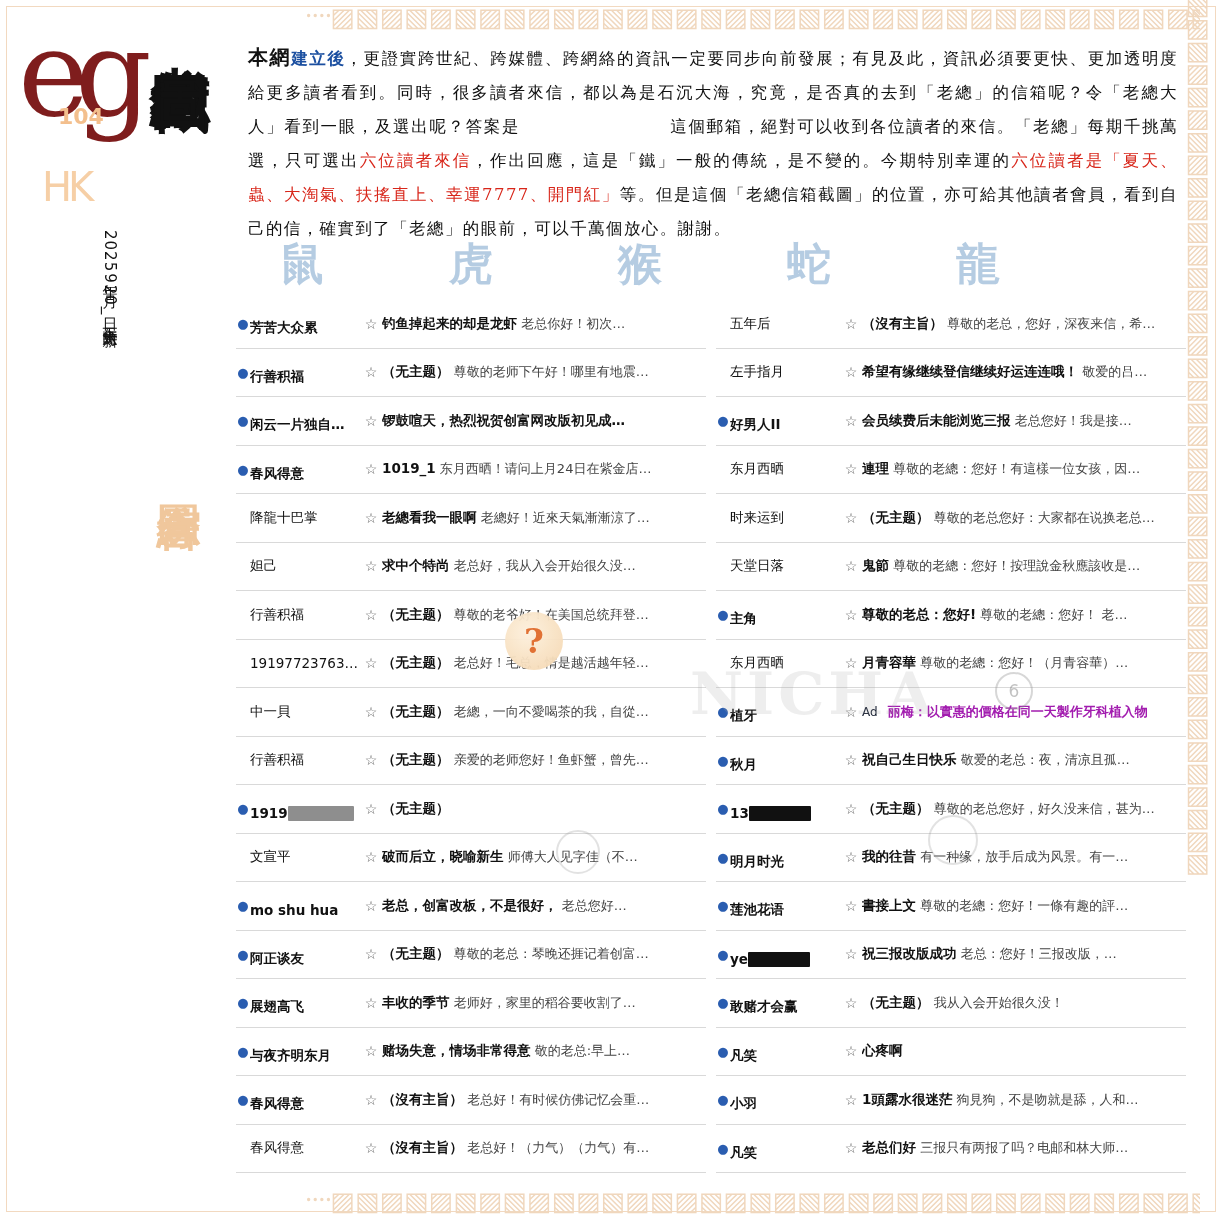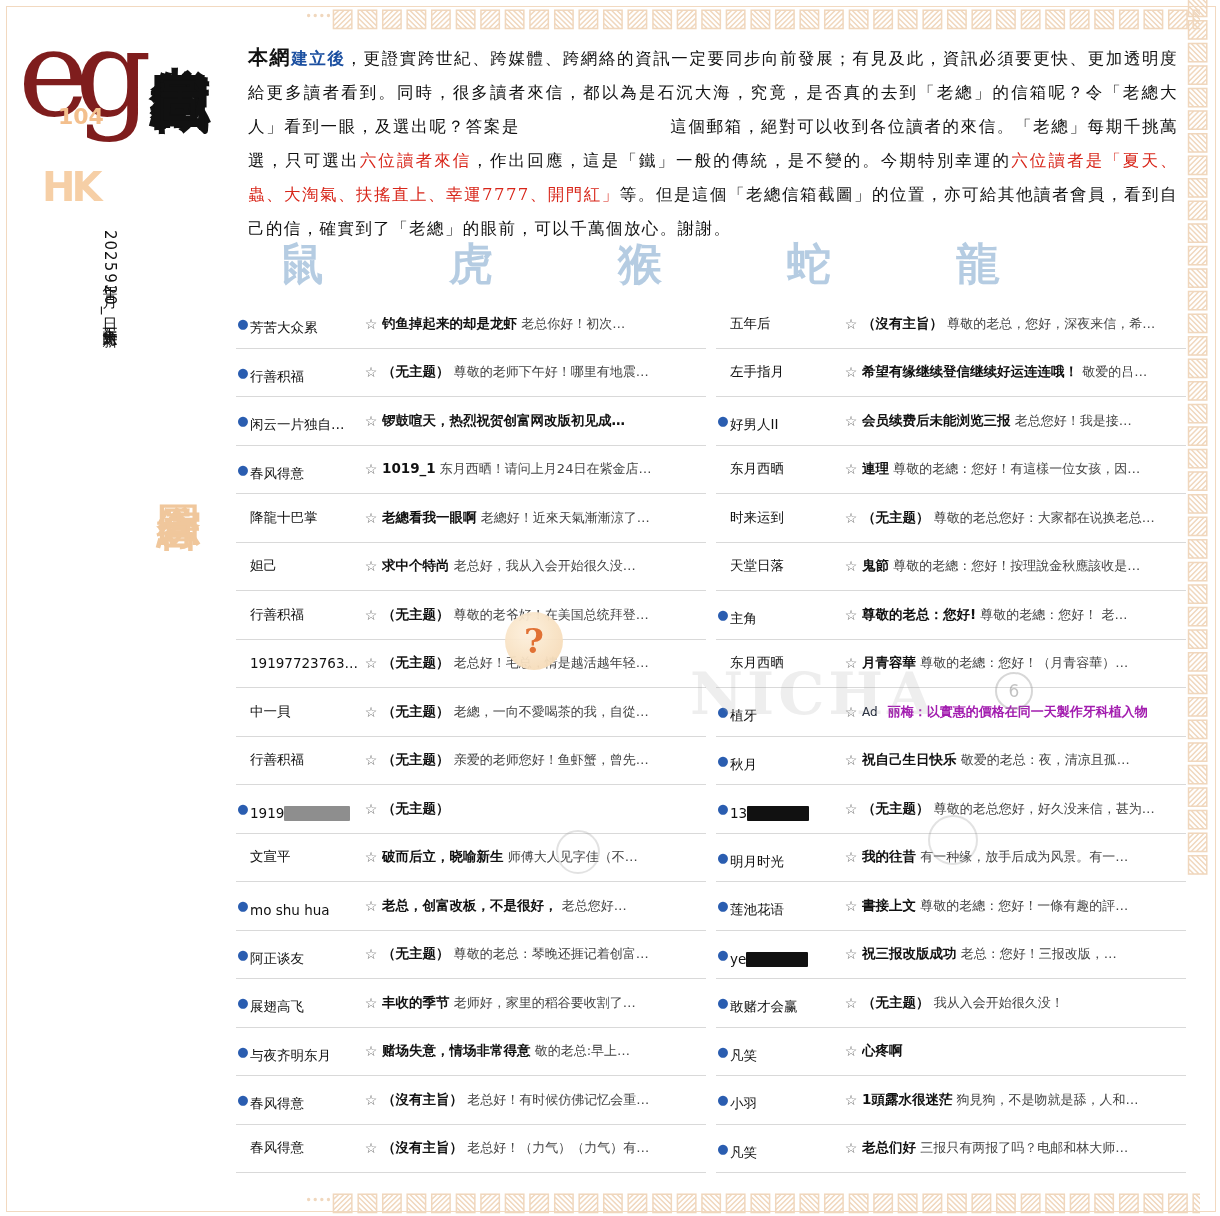--- a/index.html
+++ b/index.html
@@ -26,21 +26,21 @@
   .logo-wrap{position:absolute;left:18px;top:14px;width:120px;height:190px;}
   .logo-eg{
     font-family:"DejaVu Serif","Liberation Serif",serif;
     font-size:120px;color:#7f1d1d;font-weight:normal;line-height:1;
     letter-spacing:-14px;
   }
   .logo-num{
     position:absolute;left:40px;top:90px;color:#f3bf8d;font-size:22px;font-weight:bold;
   }
   .logo-sub{
-    position:absolute;left:24px;top:150px;color:#f6cfa6;font-size:40px;font-weight:bold;
+    position:absolute;left:24px;top:150px;color:#f6cfa6;font-size:40px;font-weight:normal;
     letter-spacing:-4px;
   }
   
   .date-vert{
     position:absolute;left:100px;top:230px;
     writing-mode:vertical-rl;text-orientation:mixed;
     font-size:15px;color:#111;letter-spacing:1px;
   }
   
   .title-vert{
@@ -84,21 +84,21 @@
   .row{
     display:flex;align-items:center;height:47.5px;
     border-bottom:1px solid #d9d9d9;font-size:13.5px;color:#111;
   }
   .row .dot{width:14px;flex:0 0 14px;text-align:center;color:#2a5db0;font-size:13px;}
   .row .dot.off{color:transparent;}
   .row .user{
     width:110px;flex:0 0 110px;overflow:hidden;white-space:nowrap;text-overflow:ellipsis;
     font-size:13.5px;
   }
-  .row .user.bold{font-weight:normal;margin-top:9px;}
+  .row .user.bold{font-weight:bold;margin-top:9px;}
   .row .star{width:22px;flex:0 0 22px;color:#666;font-size:14px;text-align:center;}
   .row .msg{
     flex:1;overflow:hidden;white-space:nowrap;text-overflow:ellipsis;font-size:13px;color:#444;
   }
   .row .msg b{color:#111;font-size:13.5px;text-align:right;}
   .row .msg .ad{display:inline-block;color:#0f172a;font-size:12px;margin-right:10px;}
   .row .msg .adtitle{color:#a21caf;font-weight:bold;}
   .redacted{
     display:inline-block;background:#111;height:15px;width:62px;vertical-align:-3px;border-radius:1px;
   }

